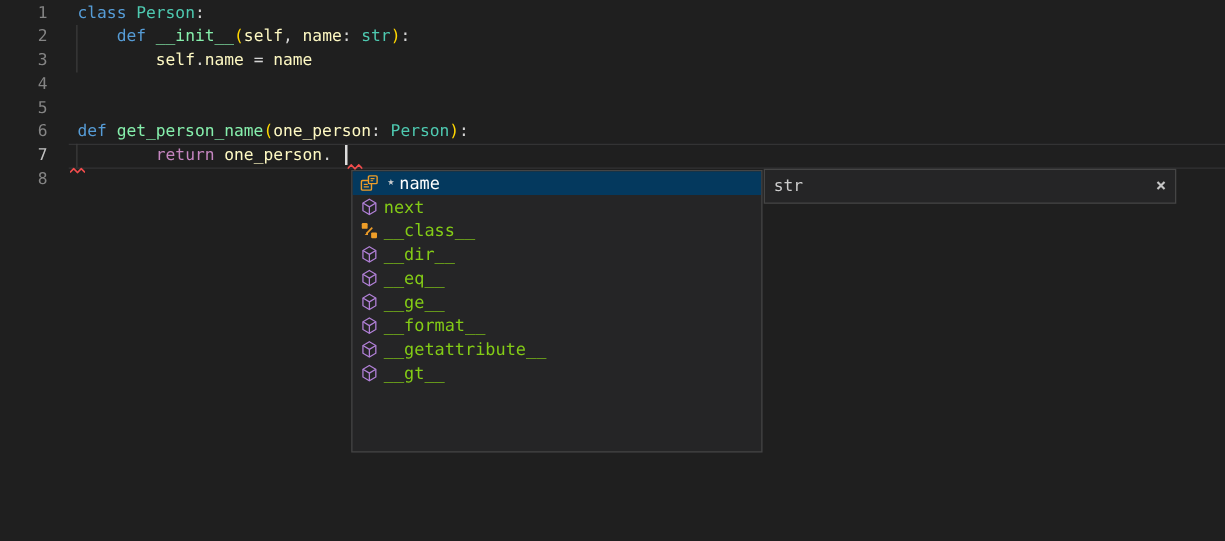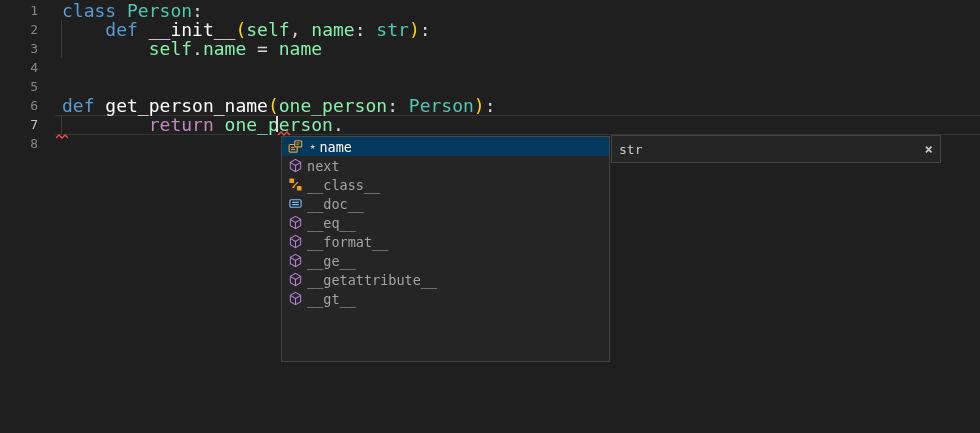--- a/index.html
+++ b/index.html
@@ -6,46 +6,46 @@
   .stage{position:relative;width:980px;height:433px;background:#1f1f1f;overflow:hidden;
          font-family:"DejaVu Sans Mono","Liberation Mono",monospace;}
 
   
   .gutter{position:absolute;left:0;top:1px;width:38px;text-align:right;}
   .line-number{height:19px;line-height:19px;font-size:13px;color:#858585;}
   .line-number.active{color:#c2c2c2;}
 
   
   .code-area{position:absolute;left:62px;top:1px;}
-  .code-line{height:19px;line-height:19px;font-size:18px;white-space:pre;color:#d4d4d4;}
+  .code-line{height:19px;line-height:19px;font-size:13px;white-space:pre;color:#d4d4d4;}
   .tok-keyword{color:#569cd6}
   .tok-control{color:#c586c0}
   .tok-type{color:#4ec9b0}
-  .tok-func{color:#ffffff}
-  .tok-var{color:#86efac}
+  .tok-func{color:#86efac}
+  .tok-var{color:#fef9c3}
   .tok-plain{color:#d4d4d4}
   .tok-bracket{color:#ffd700}
 
   .current-line{position:absolute;left:55px;right:0;top:115px;height:20px;box-sizing:border-box;
                 border-top:1px solid #333334;border-bottom:1px solid #333334;}
   .indent-guide{position:absolute;left:61px;width:1px;background:#3c3c3c;}
   .guide-1{top:20px;height:38px;}
   .guide-2{top:115px;height:19px;}
   .cursor{position:absolute;left:276px;top:116px;width:2px;height:16px;background:#dcdcdc;}
   .squiggle{position:absolute;}
 
   
   .suggest{position:absolute;left:281px;top:136px;width:329px;height:226px;background:#252526;
            border:1px solid #454545;box-sizing:border-box;overflow:hidden;z-index:5;}
   .suggest-row{display:flex;align-items:center;height:19px;padding-left:5px;}
   .suggest-row.selected{background:#04395e;}
   .suggest-icon{width:16px;height:16px;flex:none;display:flex;align-items:center;justify-content:center;}
   .suggest-icon svg{display:block;}
   .star{color:#d0d0d0;font-size:9px;margin-left:7px;line-height:1;}
-  .suggest-label{margin-left:4px;font-size:13.5px;color:#a3a3a3;white-space:pre;}
+  .suggest-label{margin-left:4px;font-size:13.5px;color:#84cc16;white-space:pre;}
   .suggest-row.selected .suggest-label{color:#ffffff;}
 
   
   .details{position:absolute;left:611px;top:135px;width:330px;height:28px;background:#252526;
            border:1px solid #454545;box-sizing:border-box;display:flex;align-items:center;z-index:5;}
   .details-title{margin-left:7px;font-size:13px;color:#cccccc;flex:1;}
   .close-btn{margin-right:7px;color:#c5c5c5;font-size:14px;font-weight:bold;line-height:1;cursor:pointer;}
 </style>
 </head>
 <body>
@@ -115,52 +115,52 @@
             <rect x="9.5" y="9.5" width="5" height="5" rx="1" fill="#ee9d28"></rect>
             <path d="M5.5 10.5 10.5 5.5" stroke="#ee9d28" stroke-width="1.4"></path>
             <path d="M4 11.8 6.8 9 6.8 11.8z" fill="#ee9d28"></path>
           </svg>
         </span>
         <span class="suggest-label">__class__</span>
       </div>
       <div class="suggest-row">
         <span class="suggest-icon">
           <svg width="15" height="15" viewBox="0 0 16 16">
-            <rect x="2" y="4" width="12" height="8" rx="1.5" fill="none" stroke="#75beff" stroke-width="1.2"></rect>
-            <path d="M4.5 6.8h7M4.5 9.2h7" stroke="#75beff" stroke-width="1.1"></path>
+            <path d="M8 1.5 13.5 4.7v6.6L8 14.5 2.5 11.3V4.7L8 1.5z" fill="none" stroke="#b180d7" stroke-width="1.1"></path>
+            <path d="M8 8 13.5 4.7M8 8 2.5 4.7M8 8v6.5" fill="none" stroke="#b180d7" stroke-width="1.1"></path>
           </svg>
         </span>
-        <span class="suggest-label">__doc__</span>
+        <span class="suggest-label">__dir__</span>
       </div>
       <div class="suggest-row">
         <span class="suggest-icon">
           <svg width="15" height="15" viewBox="0 0 16 16">
             <path d="M8 1.5 13.5 4.7v6.6L8 14.5 2.5 11.3V4.7L8 1.5z" fill="none" stroke="#b180d7" stroke-width="1.1"></path>
             <path d="M8 8 13.5 4.7M8 8 2.5 4.7M8 8v6.5" fill="none" stroke="#b180d7" stroke-width="1.1"></path>
           </svg>
         </span>
         <span class="suggest-label">__eq__</span>
       </div>
       <div class="suggest-row">
         <span class="suggest-icon">
           <svg width="15" height="15" viewBox="0 0 16 16">
             <path d="M8 1.5 13.5 4.7v6.6L8 14.5 2.5 11.3V4.7L8 1.5z" fill="none" stroke="#b180d7" stroke-width="1.1"></path>
             <path d="M8 8 13.5 4.7M8 8 2.5 4.7M8 8v6.5" fill="none" stroke="#b180d7" stroke-width="1.1"></path>
           </svg>
         </span>
-        <span class="suggest-label">__format__</span>
+        <span class="suggest-label">__ge__</span>
       </div>
       <div class="suggest-row">
         <span class="suggest-icon">
           <svg width="15" height="15" viewBox="0 0 16 16">
             <path d="M8 1.5 13.5 4.7v6.6L8 14.5 2.5 11.3V4.7L8 1.5z" fill="none" stroke="#b180d7" stroke-width="1.1"></path>
             <path d="M8 8 13.5 4.7M8 8 2.5 4.7M8 8v6.5" fill="none" stroke="#b180d7" stroke-width="1.1"></path>
           </svg>
         </span>
-        <span class="suggest-label">__ge__</span>
+        <span class="suggest-label">__format__</span>
       </div>
       <div class="suggest-row">
         <span class="suggest-icon">
           <svg width="15" height="15" viewBox="0 0 16 16">
             <path d="M8 1.5 13.5 4.7v6.6L8 14.5 2.5 11.3V4.7L8 1.5z" fill="none" stroke="#b180d7" stroke-width="1.1"></path>
             <path d="M8 8 13.5 4.7M8 8 2.5 4.7M8 8v6.5" fill="none" stroke="#b180d7" stroke-width="1.1"></path>
           </svg>
         </span>
         <span class="suggest-label">__getattribute__</span>
       </div>

